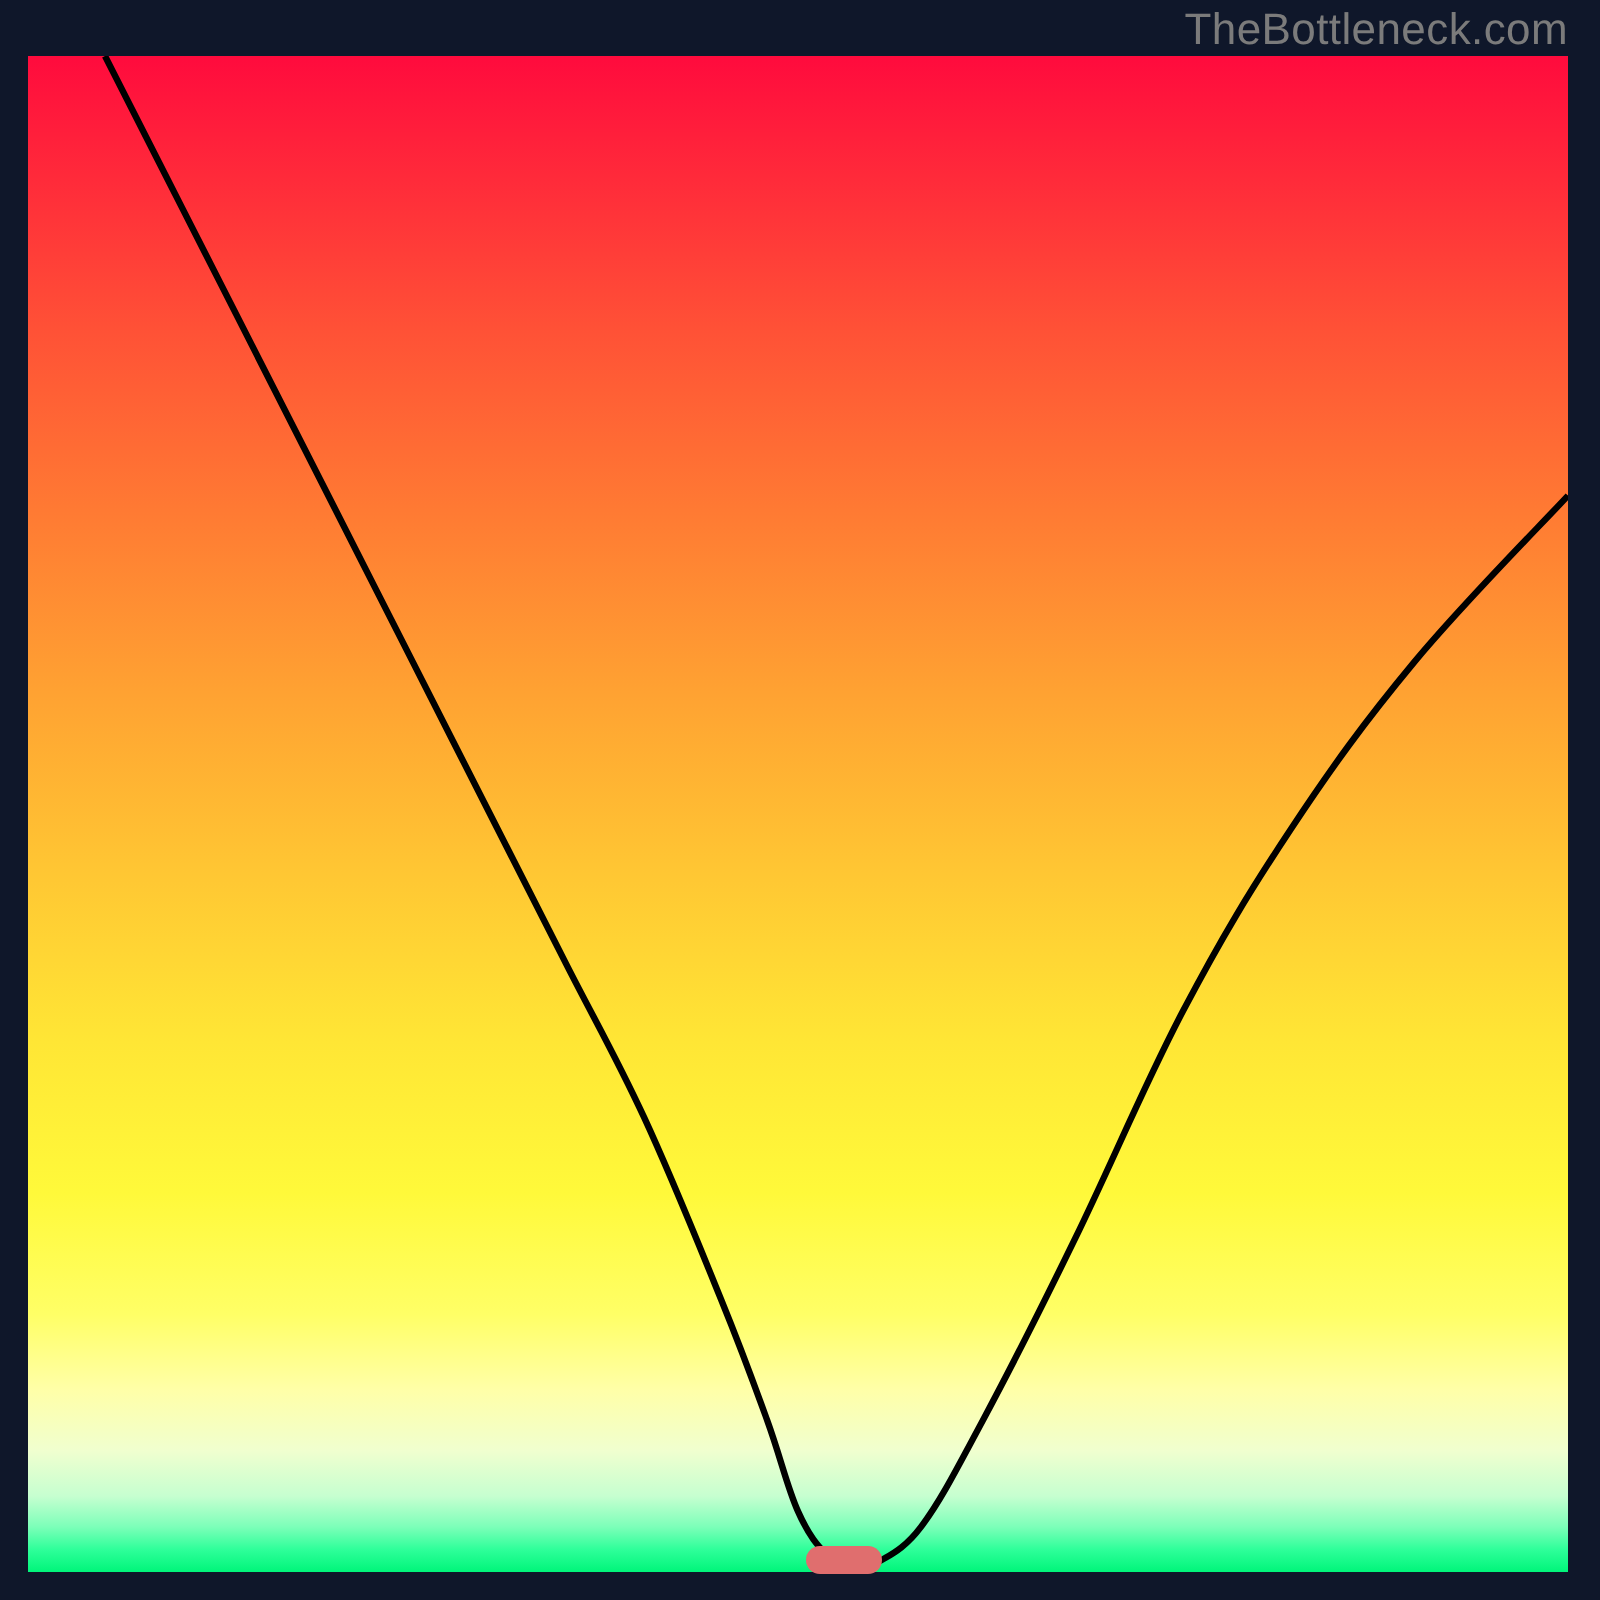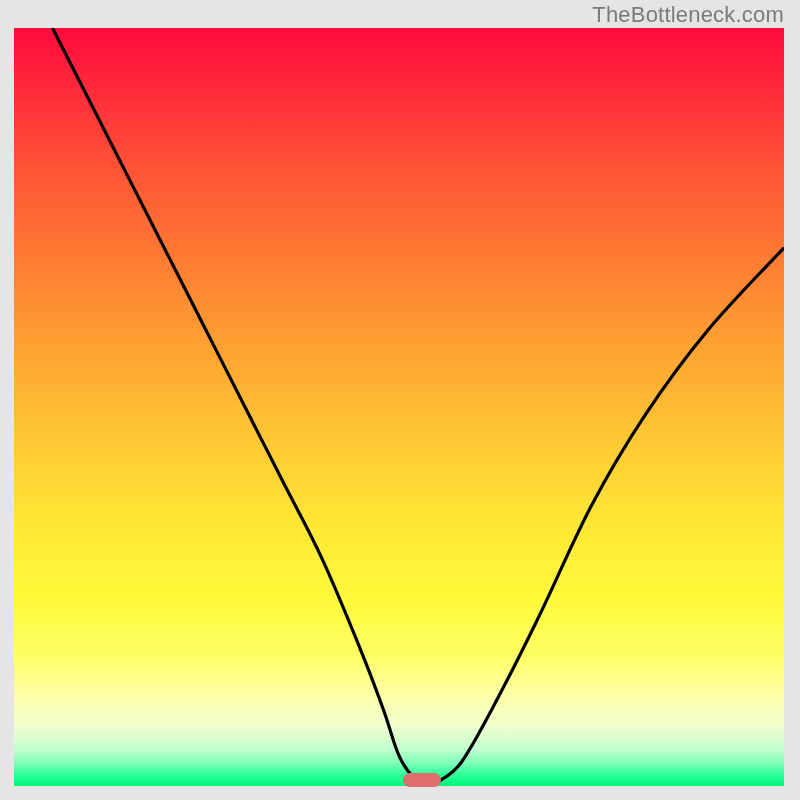--- a/index.html
+++ b/index.html
@@ -10,21 +10,21 @@
     background: #000;
     overflow: hidden;
     font-family: Arial, Helvetica, sans-serif;
   }
   .frame {
     position: absolute;
     left: 0;
     top: 0;
     width: 800px;
     height: 800px;
-    background: #e5e5e5;
+    background: #0f172a;
   }
   .plot {
     position: absolute;
     left: 14px;
     top: 28px;
     width: 770px;
     height: 758px;
     background: linear-gradient(to bottom,
       #ff0b3d 0%,
       #ff2a3a 8%,

